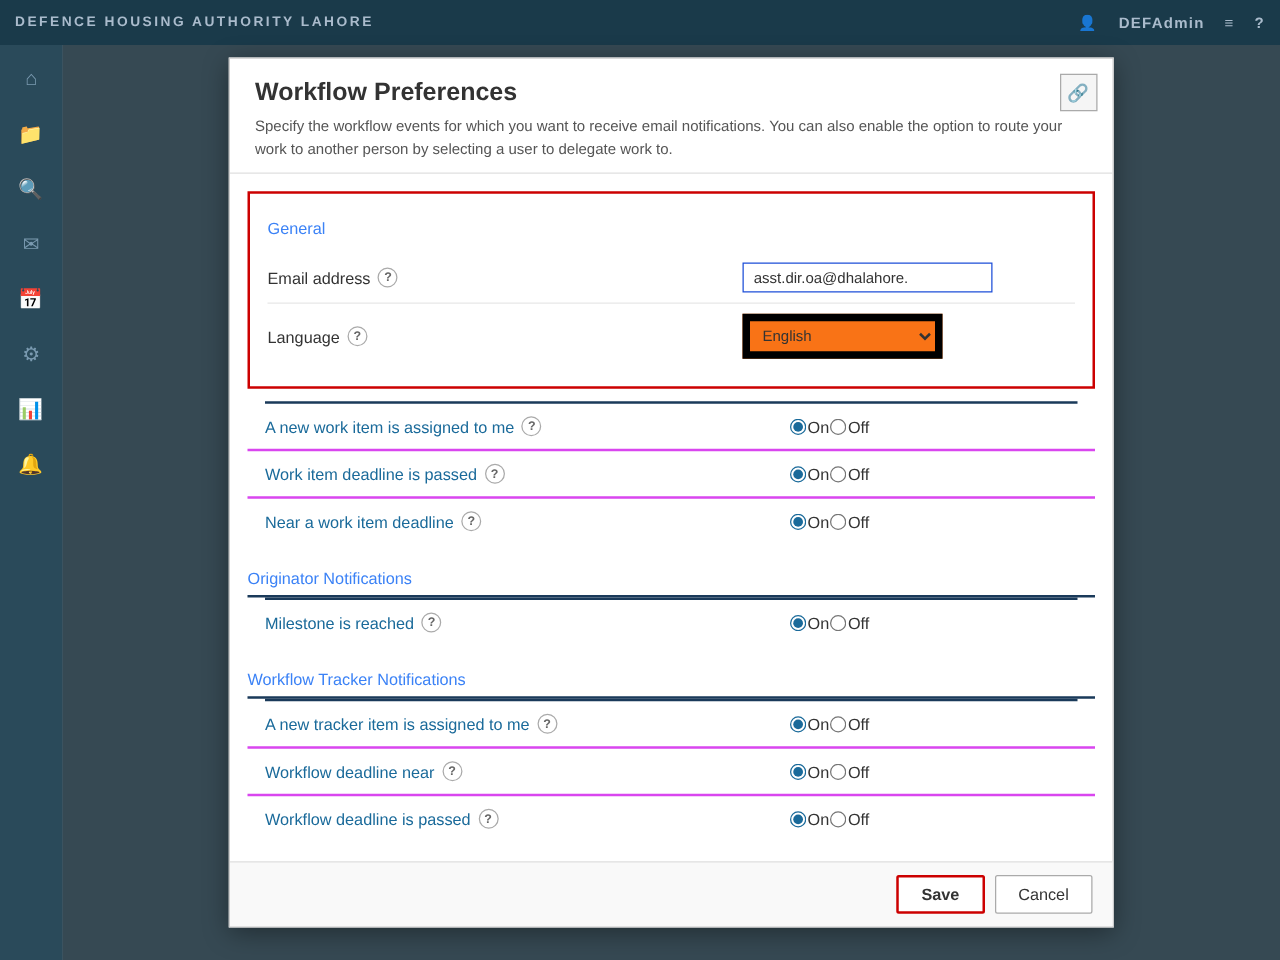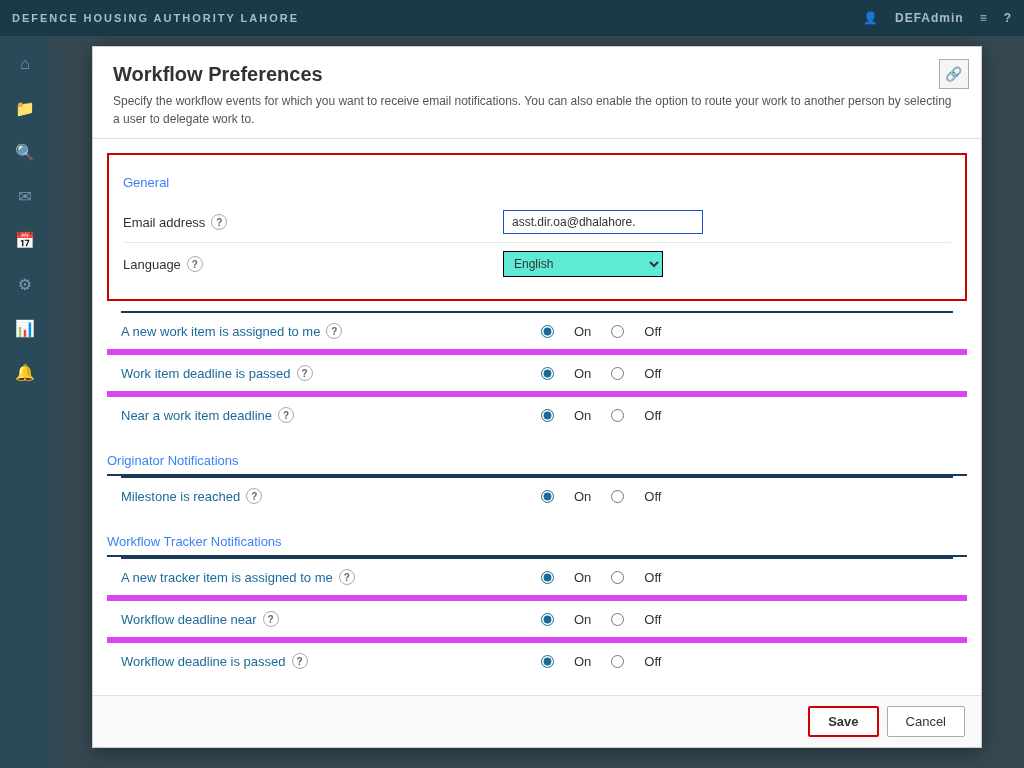--- a/index.html
+++ b/index.html
@@ -86,21 +86,21 @@
       background: rgba(0,0,0,0.4);
       display: flex;
       align-items: flex-start;
       justify-content: center;
       padding-top: 10px;
     }
 
     
     .dialog {
       background: #fff;
-      width: 890px;
+      width: 708px;
       max-height: 740px;
       border: 1px solid #ccc;
       box-shadow: 0 4px 20px rgba(0,0,0,0.4);
       display: flex;
       flex-direction: column;
       position: relative;
     }
 
     .dialog-header {
       padding: 16px 20px 10px 20px;
@@ -204,59 +204,59 @@
     .form-input {
       width: 200px;
       padding: 4px 8px;
       border: 1px solid #1d4ed8;
       font-size: 12px;
       color: #333;
     }
     .form-select {
       width: 160px;
       padding: 4px 6px;
-      border: 1px solid #000000;
+      border: 6px solid #000000;
       font-size: 12px;
       color: #333;
-      background: #5eead4;
+      background: #f97316;
       appearance: auto;
     }
 
     
     .notif-section {
       margin: 0 14px;
       padding: 10px 0 0 0;
     }
 
     .notif-row {
       display: flex;
       align-items: center;
       padding: 10px 14px;
-      border-bottom: 6px solid #d946ef;
+      border-bottom: 2px solid #d946ef;
     }
     .notif-row:last-child { border-bottom: none; }
 
     .notif-label {
       flex: 0 0 420px;
       color: #1a6a9a;
       font-size: 13px;
       display: flex;
       align-items: center;
       gap: 6px;
     }
 
     .notif-controls {
       display: flex;
       align-items: center;
       gap: 6px;
     }
     .radio-group {
       display: flex;
       align-items: center;
-      gap: 20px;
+      gap: 1px;
     }
     .radio-label {
       color: #333;
       font-size: 13px;
     }
     input[type="radio"] {
       margin: 0;
       accent-color: #1a6a9a;
     }
 

